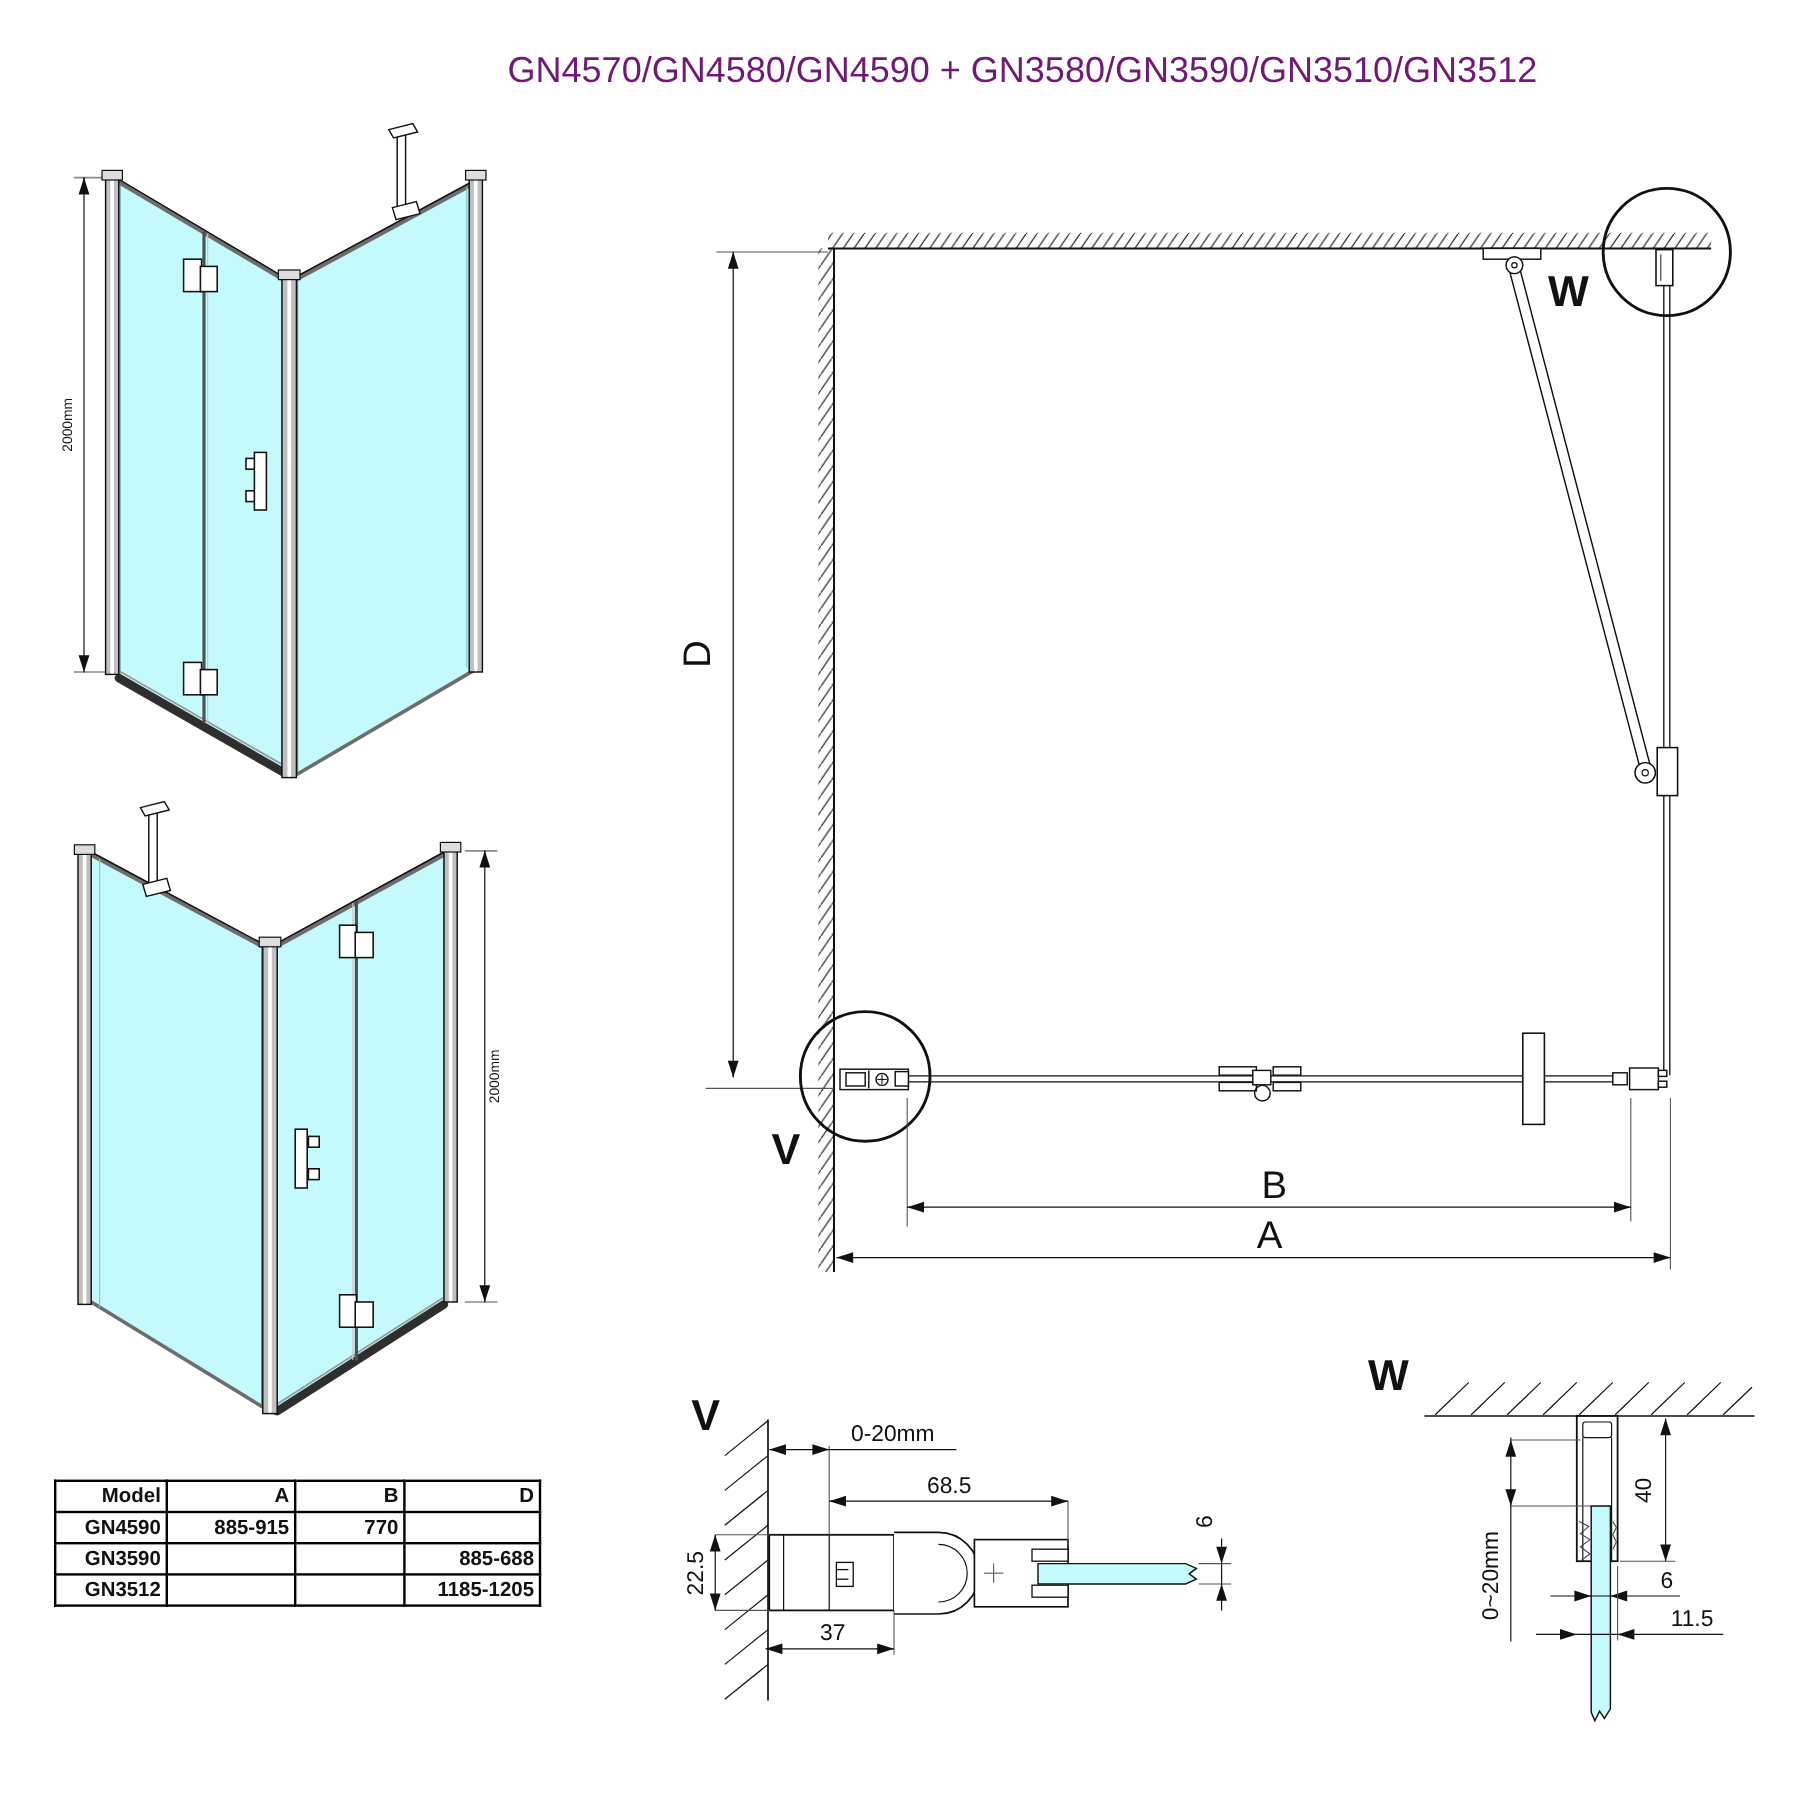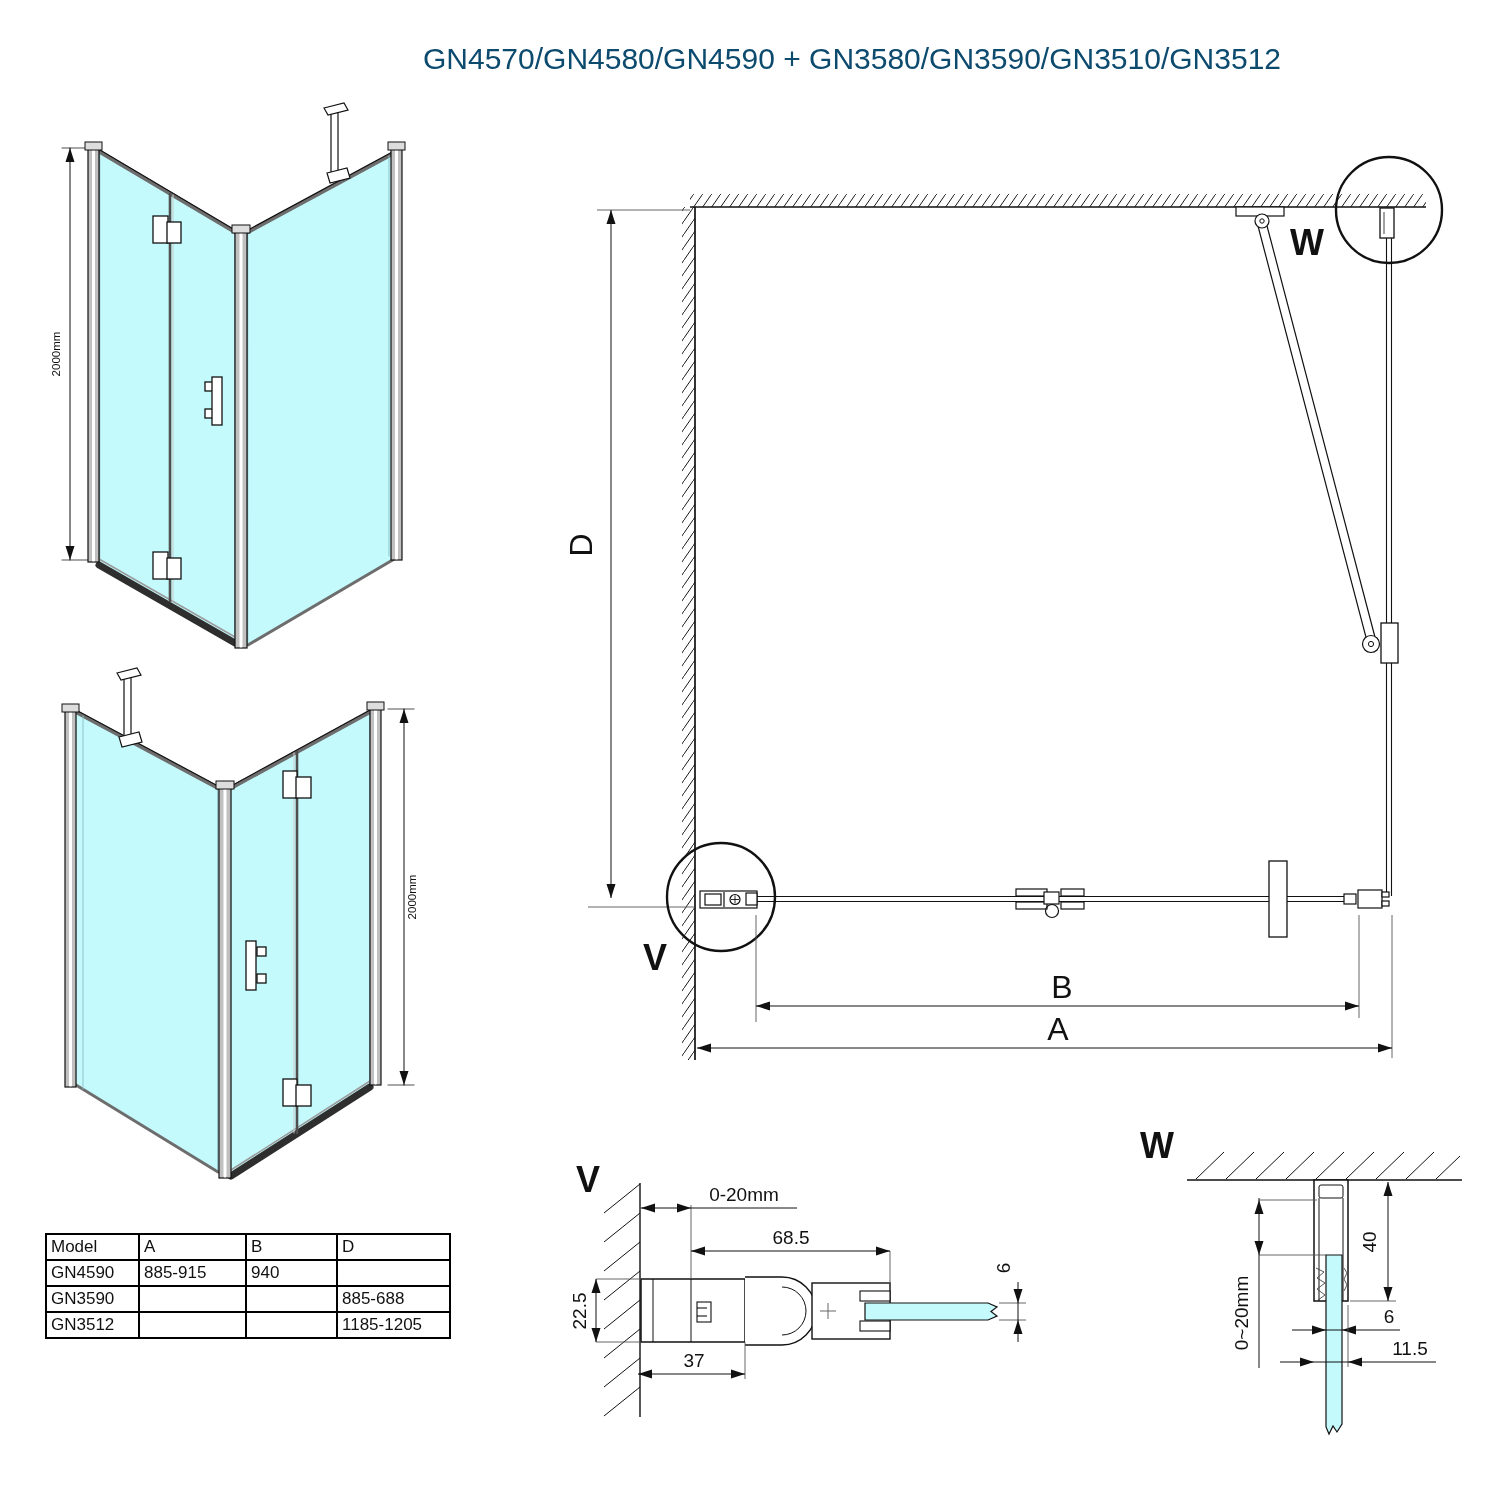--- a/index.html
+++ b/index.html
@@ -2,37 +2,37 @@
 <html><head>
 <meta charset="utf-8">
 <style>
   html,body{margin:0;padding:0;background:#ffffff;}
   body{
     width:1500px;height:1500px;position:relative;overflow:hidden;
     font-family:"Liberation Sans", sans-serif;color:#111;
   }
   .page-title{
     position:absolute;top:42px;left:412px;width:880px;
-    text-align:center;font-size:30px;letter-spacing:0px;color:#0c4a6e;
+    text-align:center;font-size:30px;letter-spacing:0px;color:#701a75;
     white-space:nowrap;
   }
   svg.drawing{position:absolute;left:0;top:0;}
   svg text{fill:#111;}
   .dim-txt{font-size:19px;}
   .dim-txt-sm{font-size:11.5px;}
   .big-letter{font-size:32px;}
   .detail-letter{font-size:36px;font-weight:bold;}
   table.spec{
     position:absolute;left:45px;top:1233px;width:404px;
     border-collapse:collapse;table-layout:fixed;
     font-size:17px;
   }
   table.spec td,table.spec th{
     border:2px solid #000;height:24px;padding:0 4px;
-    text-align:left;font-weight:normal;white-space:nowrap;
+    text-align:right;font-weight:bold;white-space:nowrap;
     overflow:hidden;
   }
 </style>
 </head>
 <body>
 
 <div class="page-title">GN4570/GN4580/GN4590 + GN3580/GN3590/GN3510/GN3512</div>
 
 <svg class="drawing" width="1500" height="1500" viewBox="0 0 1500 1500">
   <defs>
@@ -410,21 +410,21 @@
   <tbody>
     <tr>
       <th>Model</th>
       <th>A</th>
       <th>B</th>
       <th>D</th>
     </tr>
     <tr>
       <td>GN4590</td>
       <td>885-915</td>
-      <td>940</td>
+      <td>770</td>
       <td></td>
     </tr>
     <tr>
       <td>GN3590</td>
       <td></td>
       <td></td>
       <td>885-688</td>
     </tr>
     <tr>
       <td>GN3512</td>

